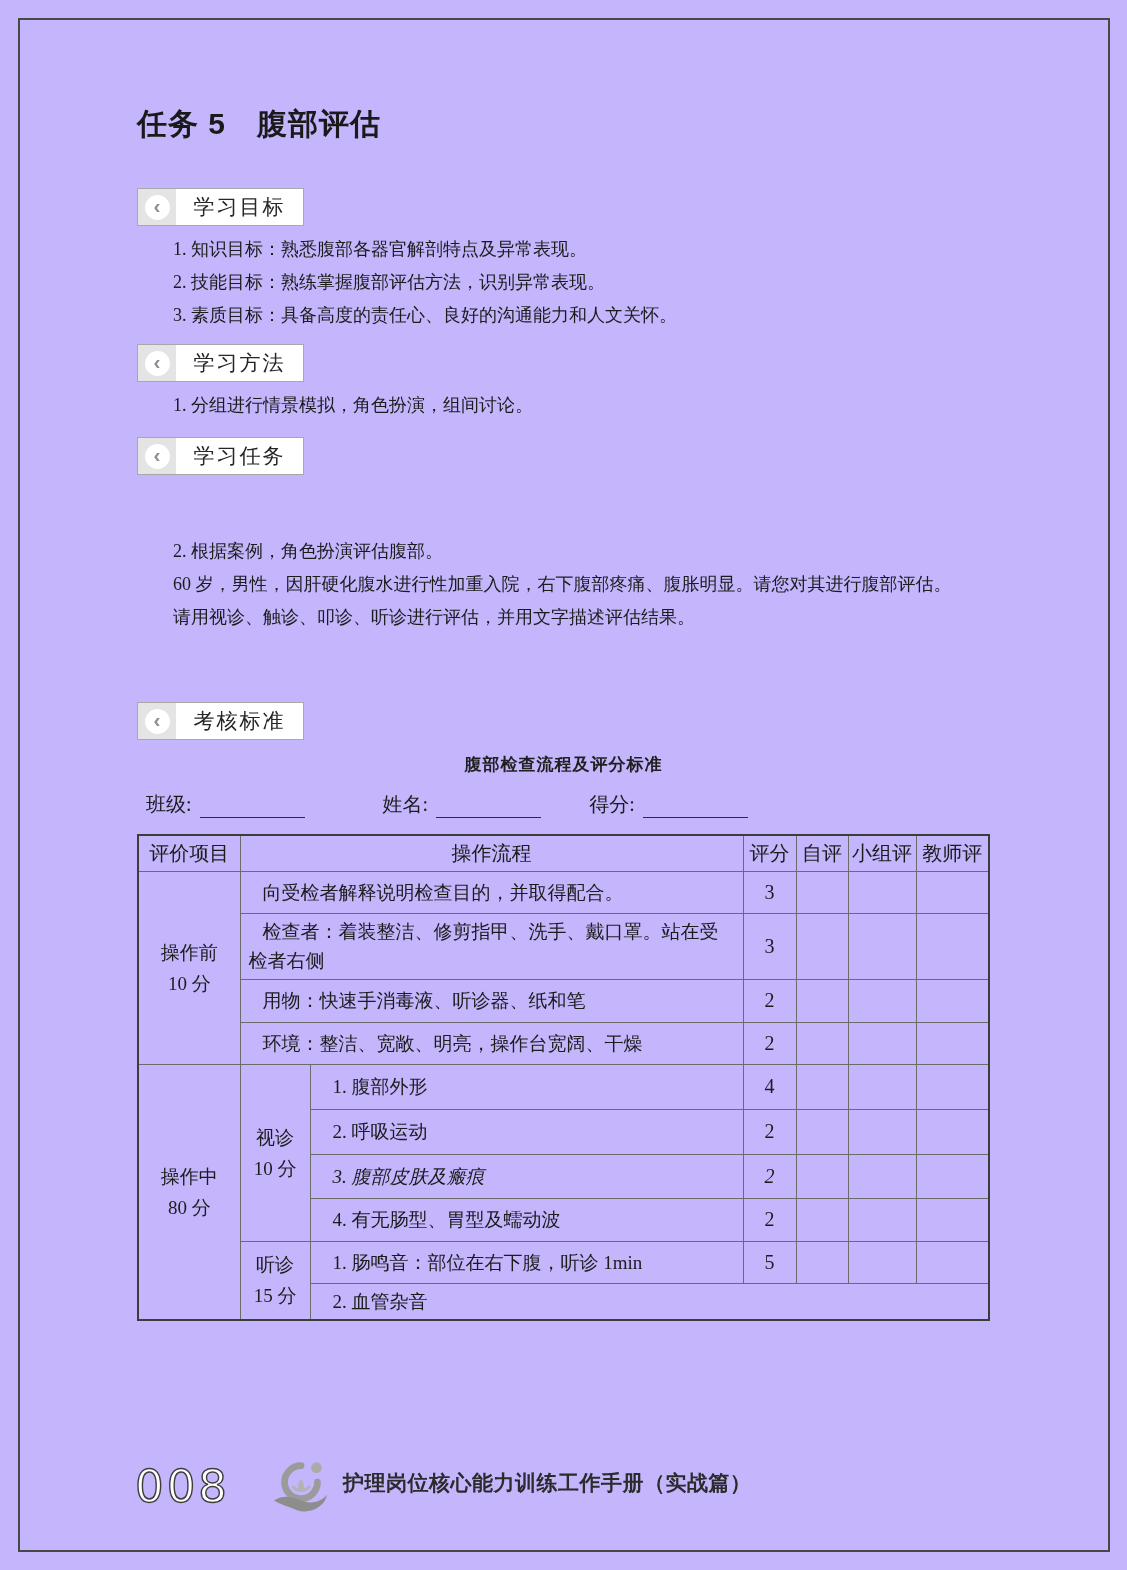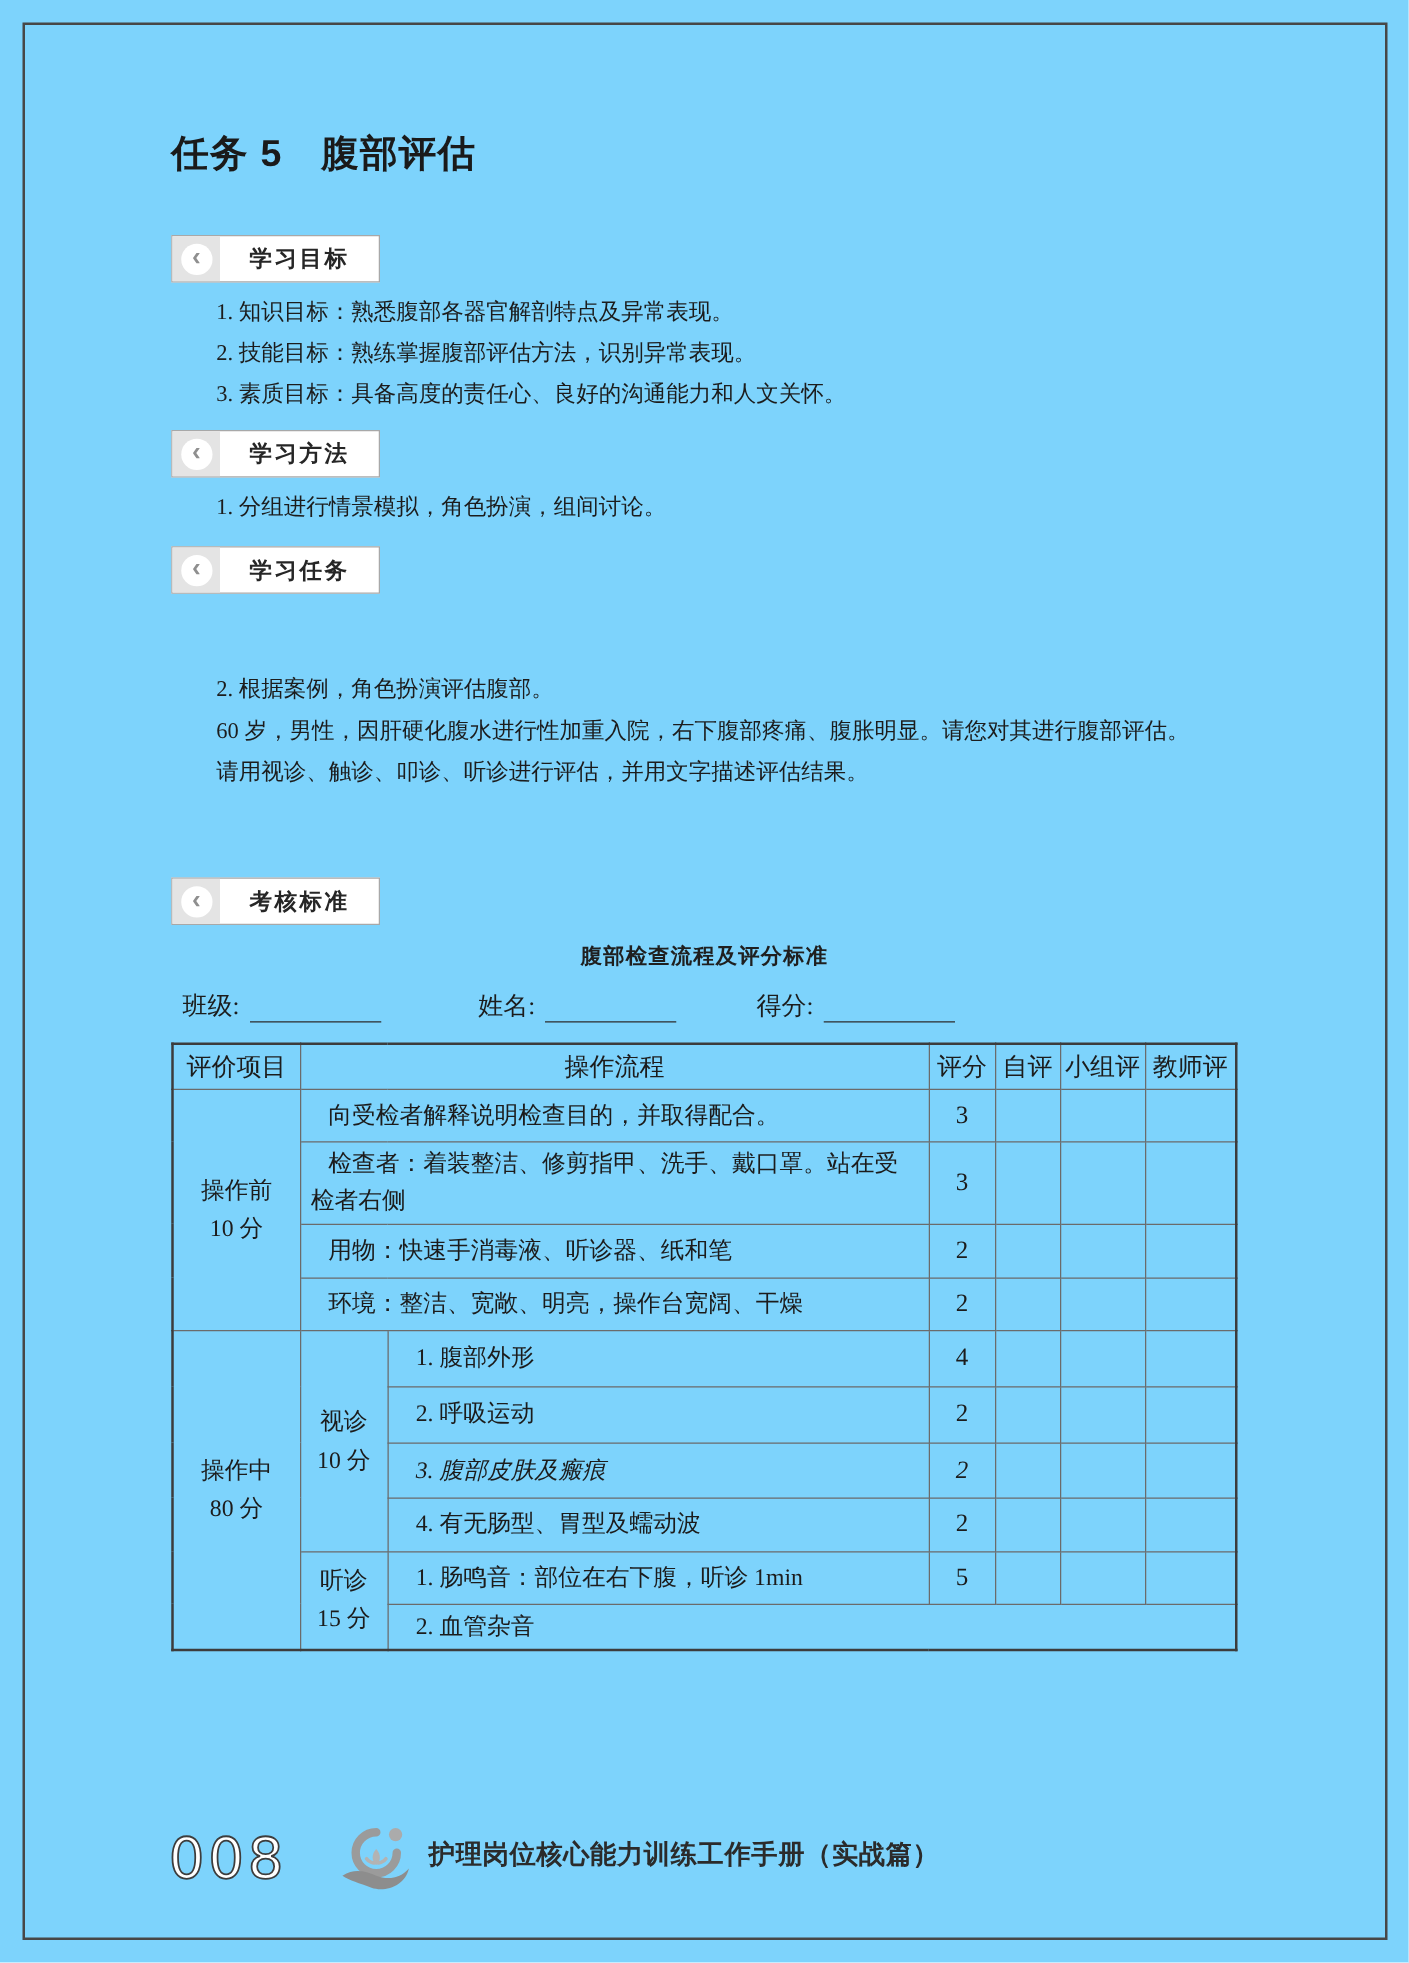--- a/index.html
+++ b/index.html
@@ -1,52 +1,52 @@
 <!DOCTYPE html>
 <html><head>
 <meta charset="utf-8">
 <style>
   html,body{margin:0;padding:0;background:#ffffff;}
-  .page{position:relative;width:1127px;height:1570px;background:#7dd3fc;overflow:hidden;
+  .page{position:relative;width:1127px;height:1570px;background:#c4b5fd;overflow:hidden;
         font-family:"Liberation Serif", serif;color:#1c1c1c;}
   .frame{position:absolute;left:18px;top:18px;right:17px;bottom:18px;border:2px solid #474747;}
 
   .content{position:absolute;left:137px;top:0;width:853px;}
 
   .doc-title{margin:104px 0 0 0;font-family:"Liberation Sans", sans-serif;
              font-size:30px;line-height:40px;font-weight:bold;color:#1a1a1a;letter-spacing:1px;}
 
   
   .hdr-box{display:flex;box-sizing:border-box;width:167px;height:38px;border:1px solid #a8a8a8;
            background:#ffffff;align-items:stretch;}
   .hdr-icon{width:38px;background:#e4e4e4;display:flex;align-items:center;justify-content:center;}
   .hdr-circ{width:25px;height:25px;border-radius:50%;background:#ffffff;display:flex;
             align-items:center;justify-content:center;color:#8f8f8f;font-size:21px;
             font-family:"Liberation Sans", sans-serif;font-weight:bold;line-height:1;padding-bottom:3px;box-sizing:border-box;}
   .hdr-label{flex:1;display:flex;align-items:center;justify-content:center;
-             font-family:"Liberation Sans", sans-serif;font-size:18px;font-weight:700;
+             font-family:"Liberation Sans", sans-serif;font-size:21px;font-weight:400;
              color:#262626;letter-spacing:2px;}
 
   .mt-objectives{margin-top:44px;}
   .mt-methods{margin-top:12px;}
   .mt-tasks{margin-top:15px;}
   .mt-assessment{margin-top:68px;}
 
   .plist{margin:7px 0 0 0;}
   .plist p{margin:0;font-size:18px;line-height:33px;text-indent:2em;}
   .task-item2{margin-top:60px !important;}
 
   .table-title{margin:13px 0 0 0;text-align:center;font-family:"Liberation Sans", sans-serif;
                font-size:17px;font-weight:bold;color:#1f1f1f;letter-spacing:1px;}
 
   .fields{margin-top:15px;font-size:20px;display:flex;align-items:flex-end;}
   .blank{display:inline-block;width:105px;border-bottom:1.5px solid #2c2c2c;height:24px;margin-left:8px;}
   .f-class{margin-left:9px;}
   .f-name{margin-left:78px;}
-  .f-score{margin-left:64px;}
+  .f-score{margin-left:48px;}
 
   
   table.rubric{margin-top:16px;border-collapse:collapse;table-layout:fixed;width:851px;
                border:2px solid #3c3c3c;font-size:19px;color:#1c1c1c;}
   table.rubric td,table.rubric th{border:1px solid #6b6b6b;font-weight:normal;
                vertical-align:middle;box-sizing:border-box;overflow:hidden;}
   th.hcell{text-align:center;font-size:20px;}
   td.cat{text-align:center;line-height:31px;}
   td.subcat{text-align:center;line-height:31px;}
   td.ctext{text-align:left;padding:2px 8px;text-indent:14px;line-height:29px;}

